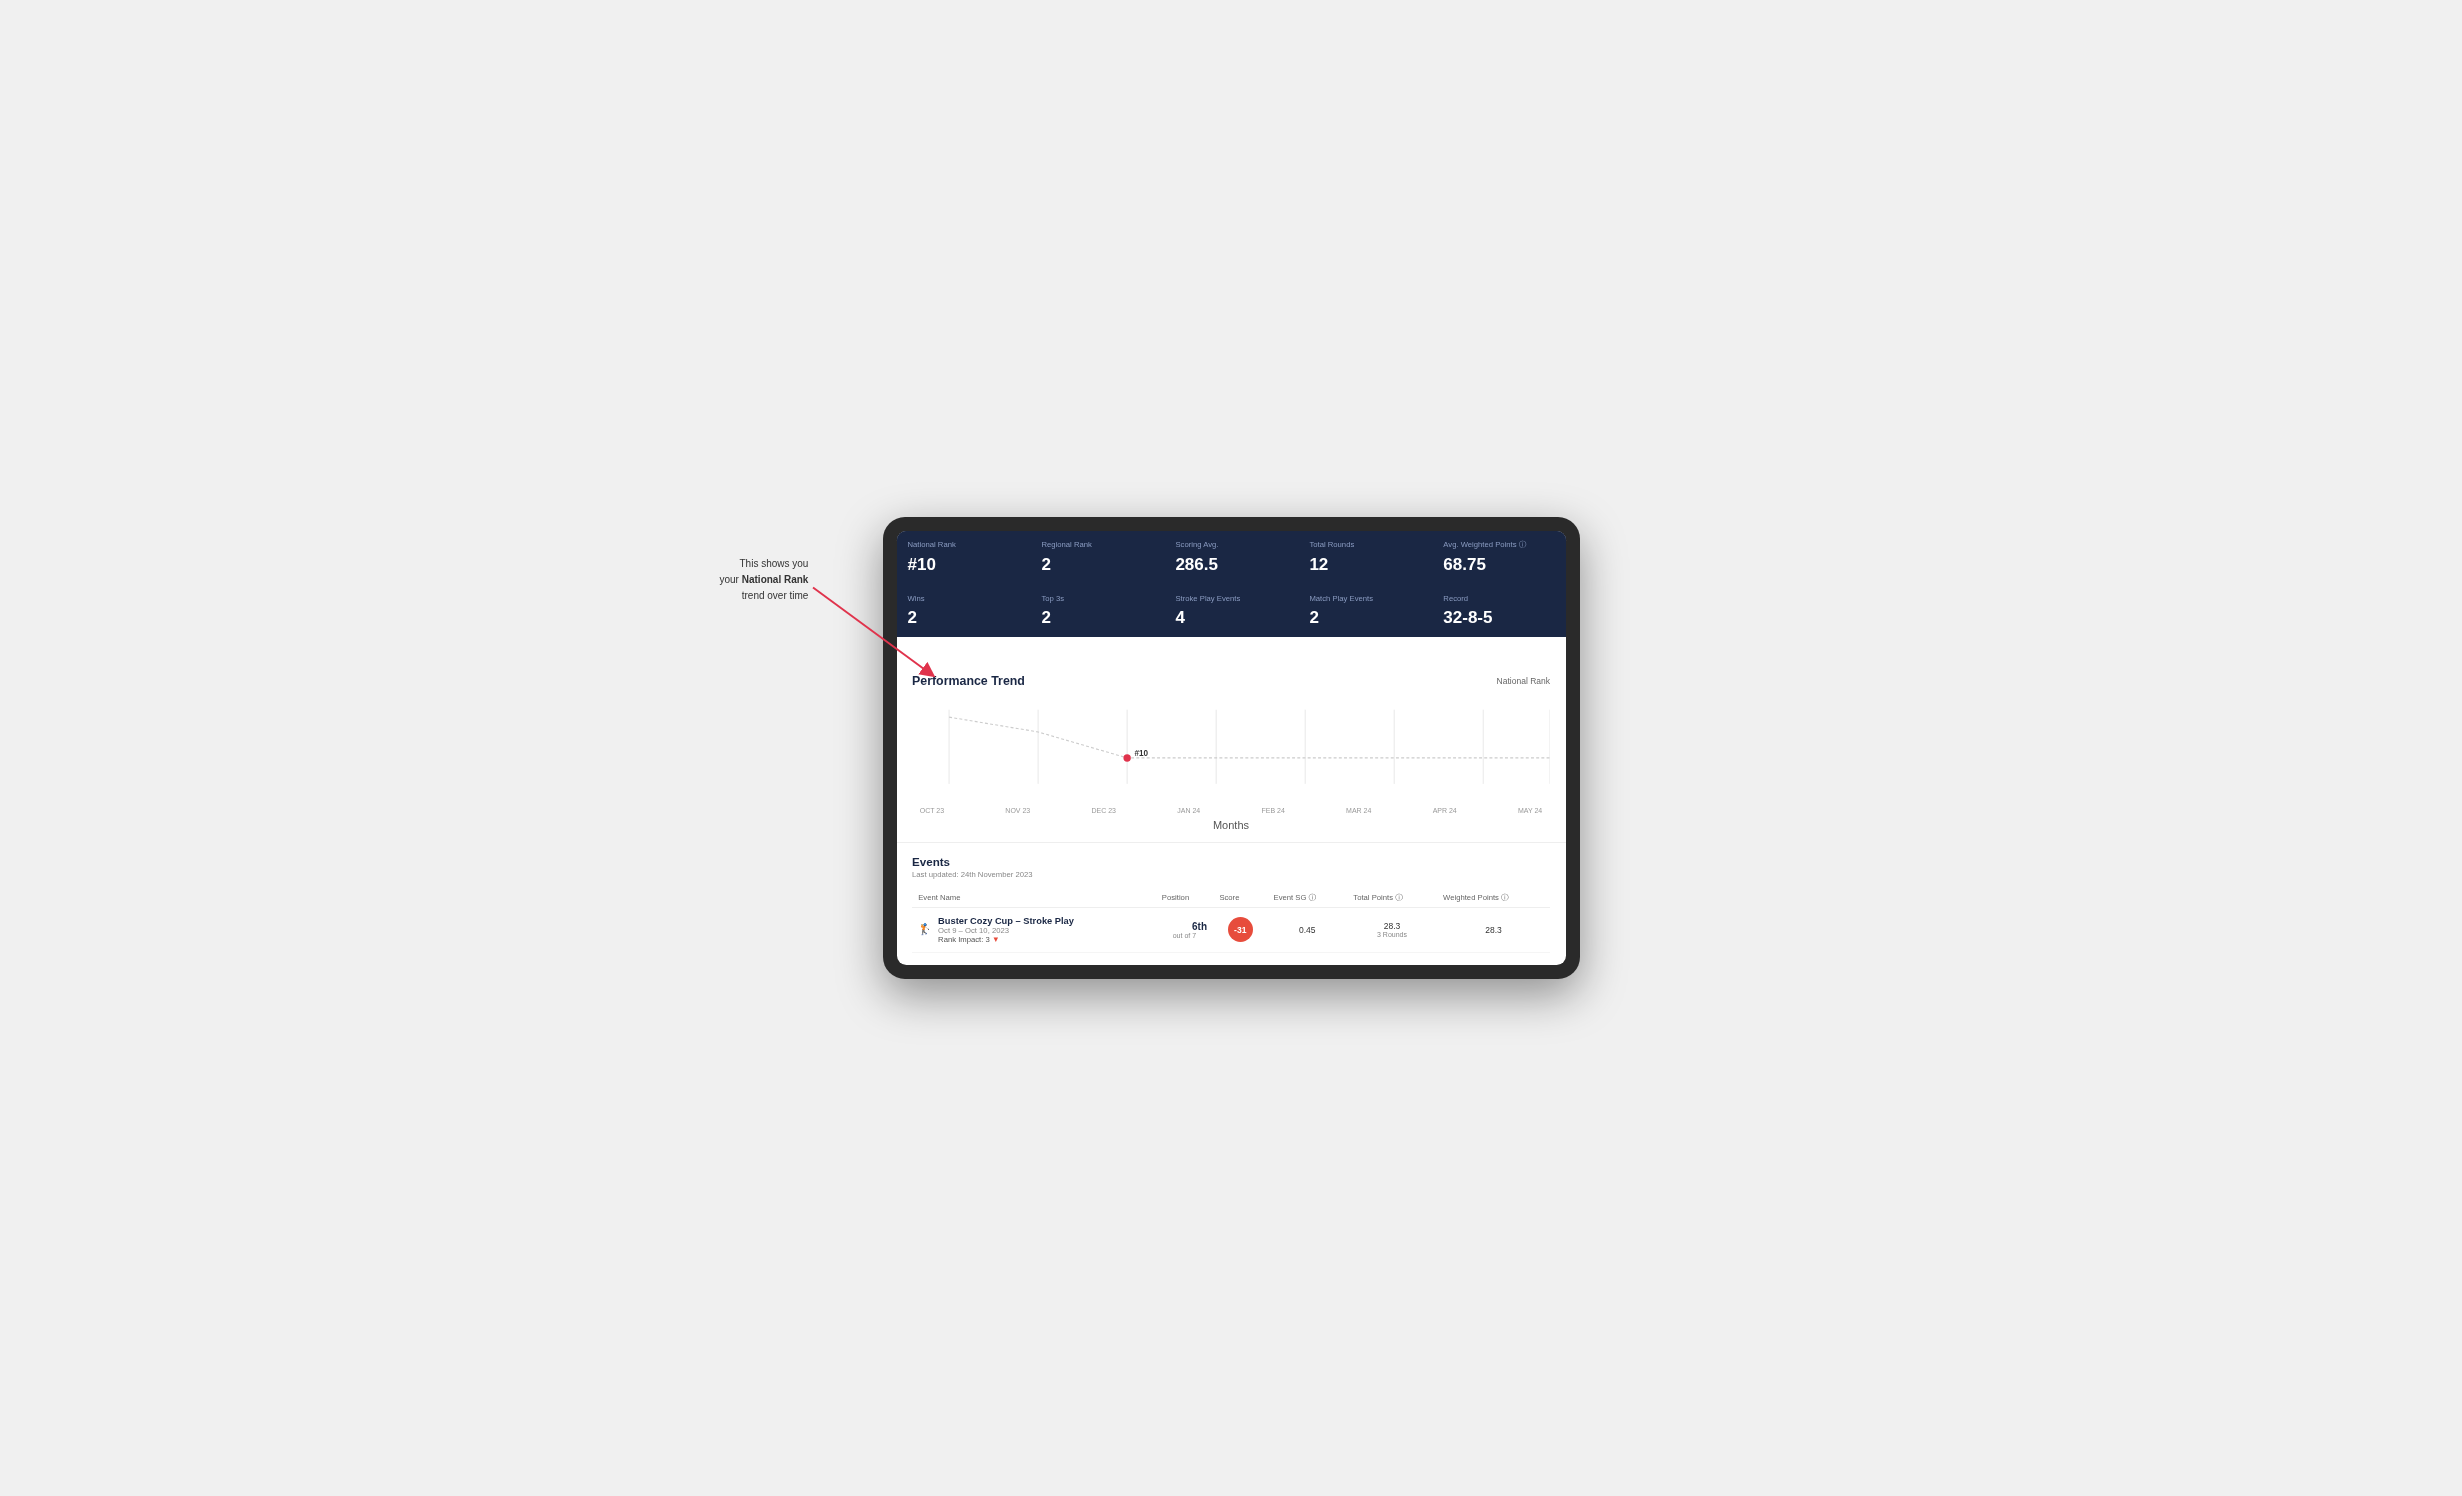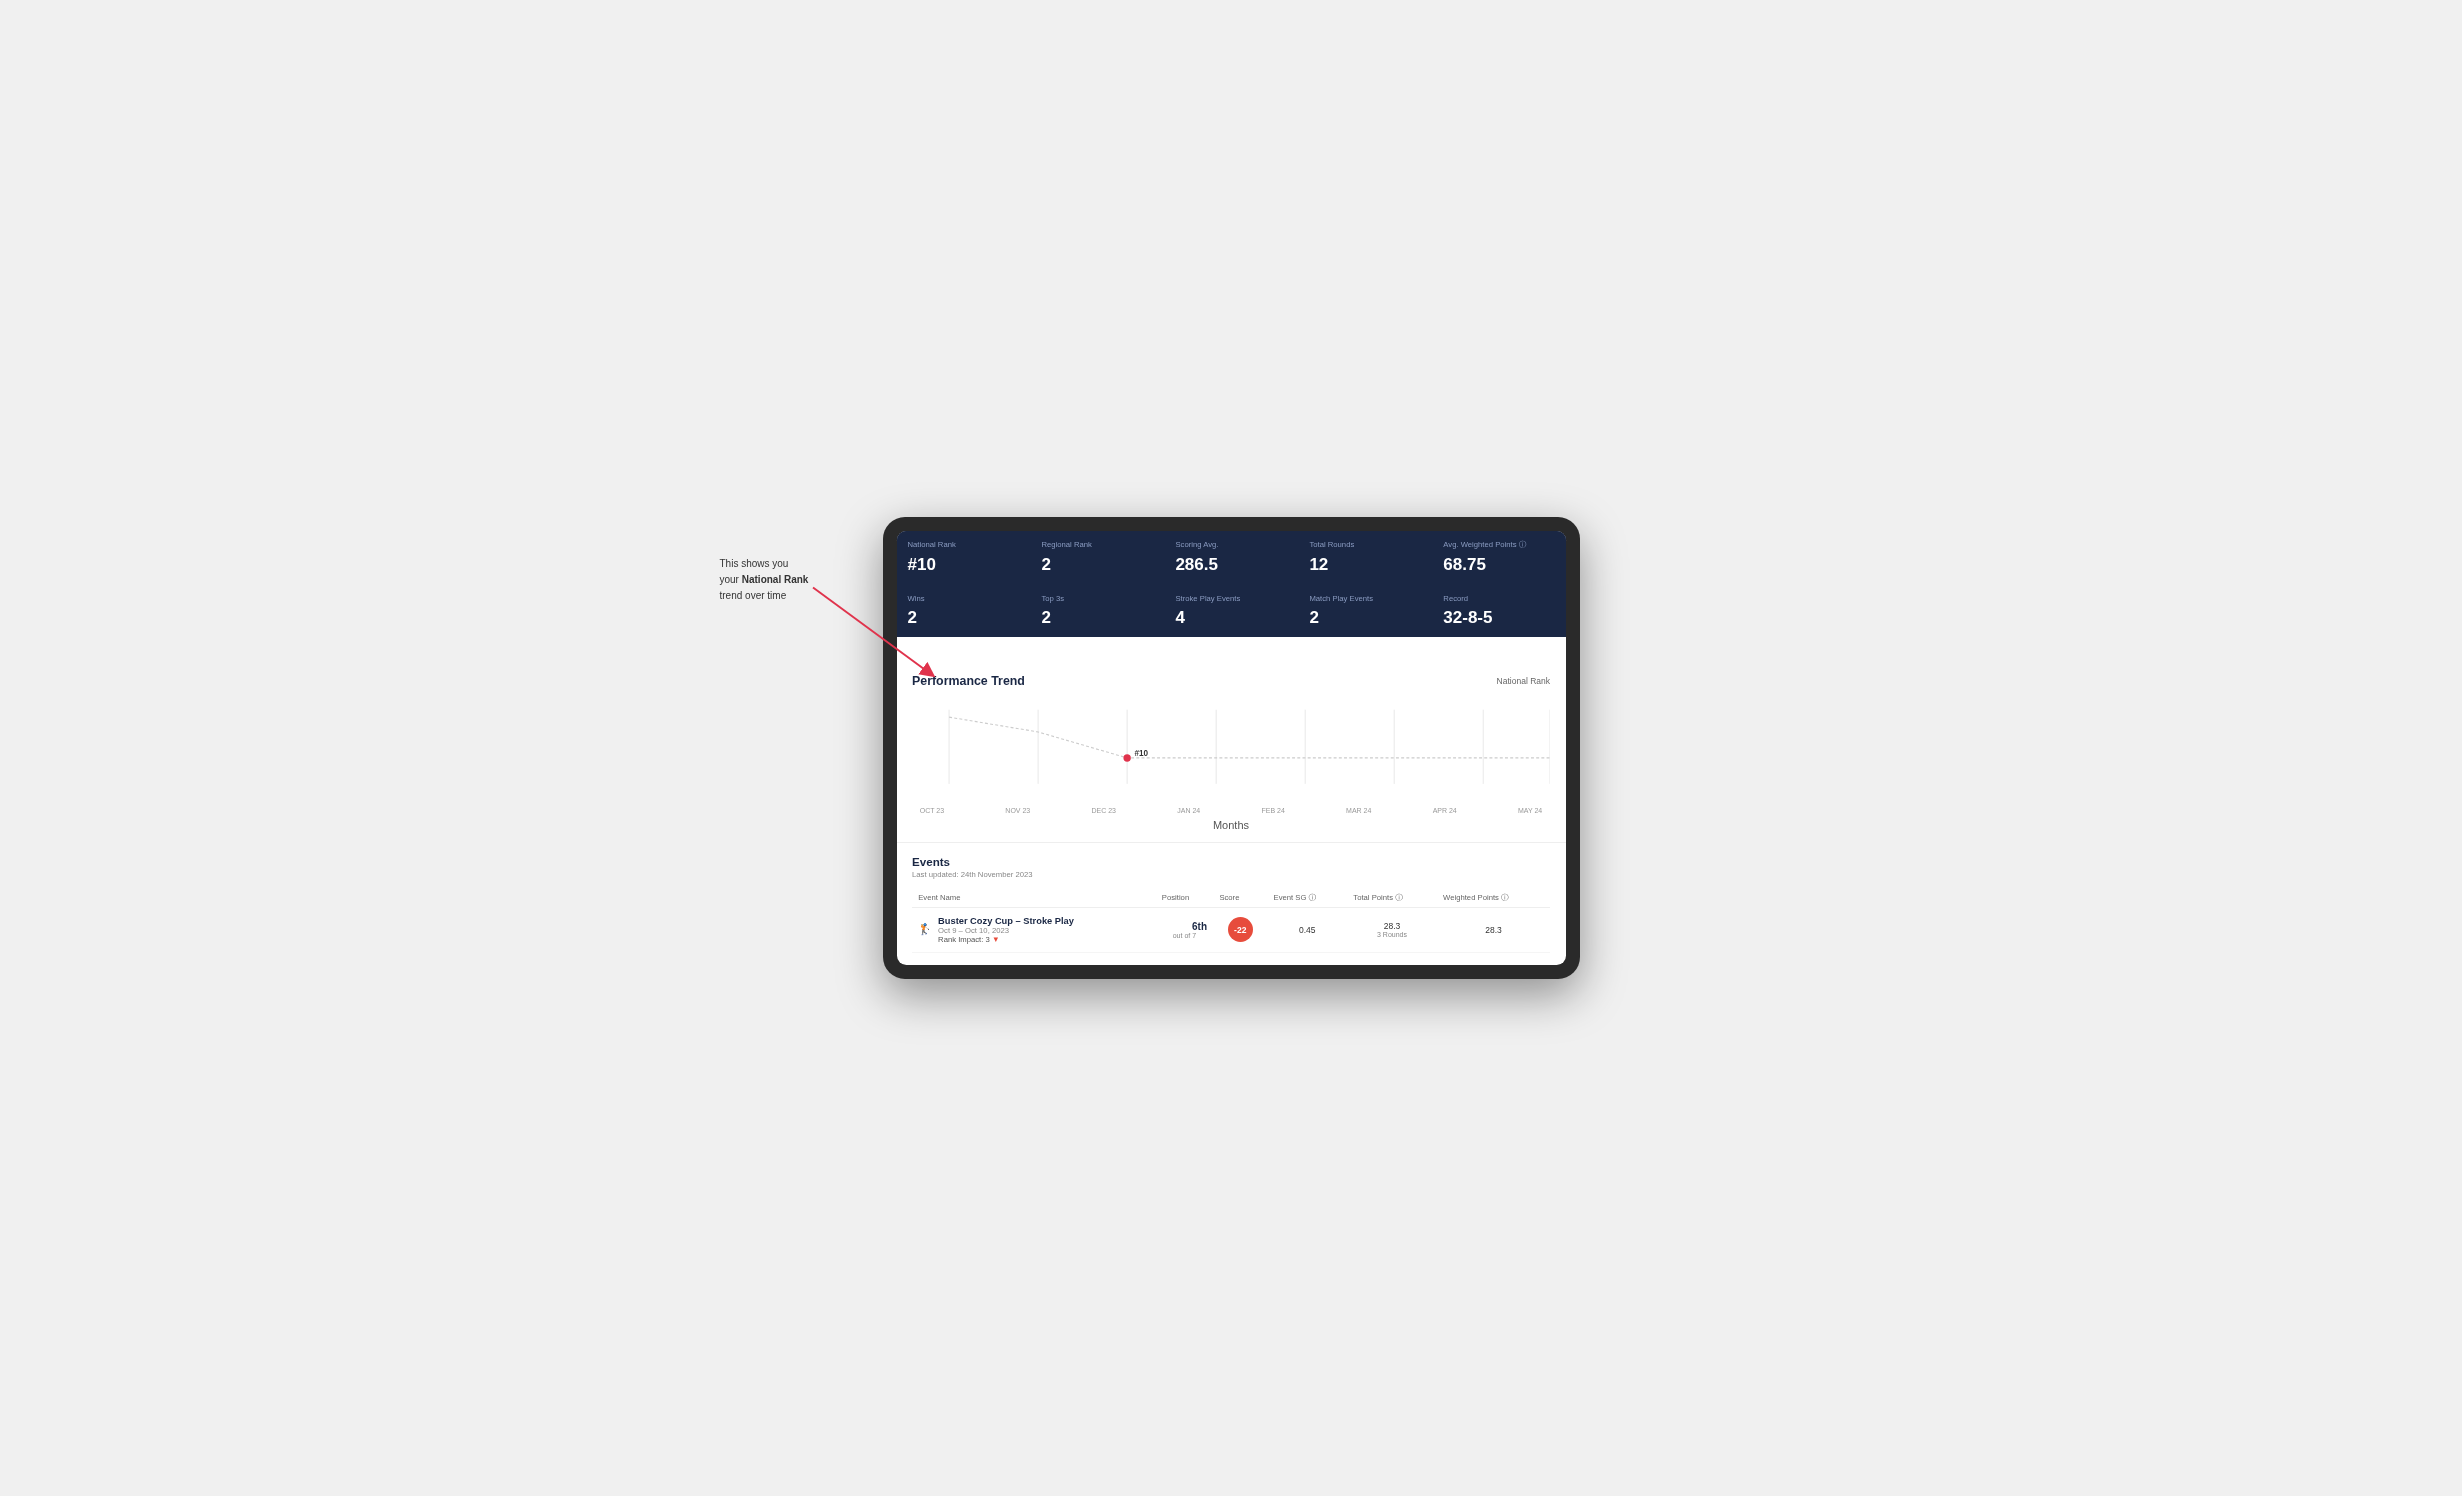--- a/index.html
+++ b/index.html
@@ -230,20 +230,21 @@
     .total-points-sub {
       font-size: 7px;
       color: #888;
     }
 
     
     .annotation-container {
       position: absolute;
       left: -163px;
       top: 39px;
+      text-align: right;
     }
 
     .annotation-text {
       font-size: 10px;
       color: #333;
       line-height: 1.6;
     }
   </style>
 </head>
 <body>
@@ -396,21 +397,21 @@
                       <span class="rank-impact-arrow">▼</span>
                     </div>
                   </div>
                 </div>
               </td>
               <td class="td-center position-cell">
                 <div class="position-value">6th</div>
                 <div class="position-sub">out of 7</div>
               </td>
               <td class="td-center">
-                <div class="score-badge">-22</div>
+                <div class="score-badge">-31</div>
               </td>
               <td class="td-right">0.45</td>
               <td class="td-right">
                 <div>28.3</div>
                 <div class="total-points-sub">3 Rounds</div>
               </td>
               <td class="td-right">28.3</td>
             </tr>
           </tbody>
         </table>

